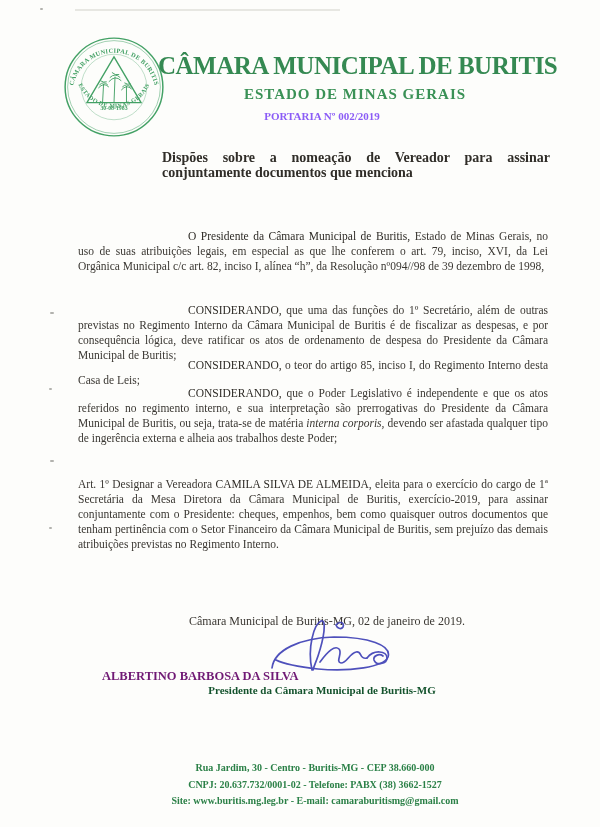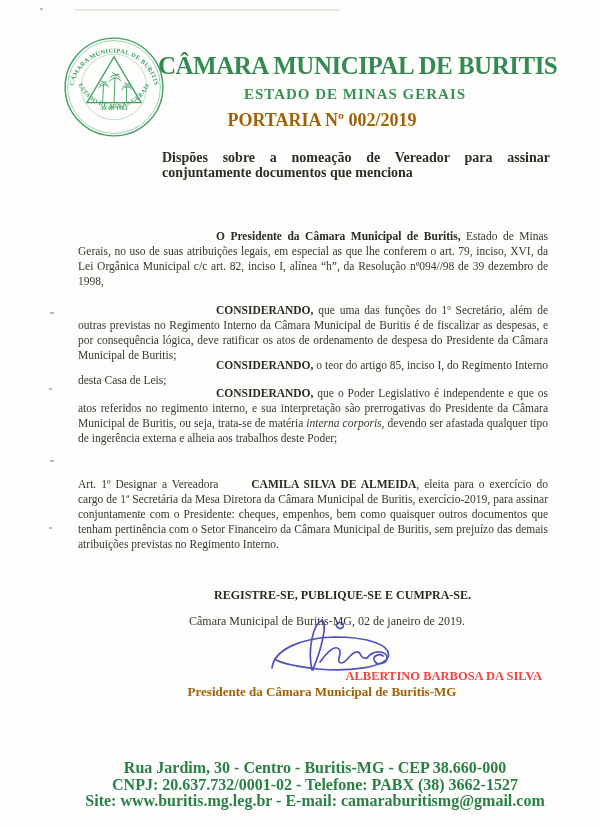--- a/index.html
+++ b/index.html
@@ -14,57 +14,57 @@
   .title{
     position:absolute;left:158px;top:52px;width:394px;text-align:center;
     font-size:25px;font-weight:bold;letter-spacing:-0.5px;color:#358952;white-space:nowrap;
   }
   .subtitle{
     position:absolute;left:160px;top:86px;width:390px;text-align:center;
     font-size:15px;font-weight:bold;letter-spacing:1px;color:#3a9156;white-space:nowrap;
   }
   .docnum{
     position:absolute;left:160px;top:110px;width:324px;text-align:center;
-    font-size:18px;font-weight:bold;color:#a16207;white-space:nowrap;
+    font-size:11px;font-weight:bold;color:#8b5cf6;white-space:nowrap;
   }
   
   .subject{
     position:absolute;left:162px;top:150px;width:388px;
     font-size:14px;line-height:15px;font-weight:bold;color:#302d28;text-align:justify;
   }
   .para{
     position:absolute;left:78px;width:470px;
     font-size:11.5px;line-height:15px;text-align:justify;
   }
   .indent{text-indent:110px;}
   .p1{top:229px;} .p2{top:303px;} .p3{top:358px;} .p4{top:386px;}
   .resolve{top:452px;font-weight:bold;color:#2d2a25;font-size:12px;}
   .art1{top:477px;} .art2{top:562px;}
-  .b{font-weight:bold;color:#2d2a25;margin-left:28px;}
+  .b{font-weight:normal;color:#2d2a25;}
   .i{font-style:italic;}
   .closing{
     position:absolute;left:214px;top:588px;font-size:12px;font-weight:bold;color:#2d2a25;white-space:nowrap;
   }
   .dateline{
     position:absolute;left:189px;top:614px;font-size:12px;white-space:nowrap;
   }
   
   .sig-svg{position:absolute;left:250px;top:616px;width:160px;height:62px;}
   .sig-name{
-    position:absolute;left:102px;top:669px;width:440px;text-align:right;
-    font-size:12.5px;font-weight:bold;color:#ef4444;white-space:nowrap;
+    position:absolute;left:102px;top:669px;width:440px;text-align:left;
+    font-size:12.5px;font-weight:bold;color:#701a75;white-space:nowrap;
   }
   .sig-role{
     position:absolute;left:102px;top:684px;width:440px;text-align:center;
-    font-size:13px;font-weight:bold;color:#a16207;white-space:nowrap;
+    font-size:11px;font-weight:bold;color:#14532d;white-space:nowrap;
   }
   
   .footer{
     position:absolute;left:30px;top:760px;width:570px;text-align:center;
-    font-size:16px;font-weight:bold;line-height:16.5px;color:#2b8047;
+    font-size:10px;font-weight:bold;line-height:16.5px;color:#2b8047;
   }
   .footer div{white-space:nowrap;}
   
   .speck{position:absolute;background:#8b8b84;opacity:.65;border-radius:1px;}
   .streak{position:absolute;left:75px;top:9px;width:265px;height:2px;background:#e7e7e2;}
 </style>
 </head>
 <body>
 
 <div class="page">
@@ -113,21 +113,20 @@
   <div class="para indent p2"><span class="b">CONSIDERANDO,</span><span> que uma das funções do 1º Secretário, além de outras previstas no Regimento Interno da Câmara Municipal de Buritis é de fiscalizar as despesas, e por consequência lógica, deve ratificar os atos de ordenamento de despesa do Presidente da Câmara Municipal de Buritis;</span></div>
 
   <div class="para indent p3"><span class="b">CONSIDERANDO,</span><span> o teor do artigo 85, inciso I, do Regimento Interno desta Casa de Leis;</span></div>
 
   <div class="para indent p4"><span class="b">CONSIDERANDO,</span><span> que o Poder Legislativo é independente e que os atos referidos no regimento interno, e sua interpretação são prerrogativas do Presidente da Câmara Municipal de Buritis, ou seja, trata-se de matéria </span><span class="i">interna corporis,</span><span> devendo ser afastada qualquer tipo de ingerência externa e alheia aos trabalhos deste Poder;</span></div>
 
 
   <div class="para art1"><span>Art. 1º Designar a Vereadora </span><span class="b">CAMILA SILVA DE ALMEIDA</span><span>, eleita para o exercício do cargo de 1ª Secretária da Mesa Diretora da Câmara Municipal de Buritis, exercício-2019, para assinar conjuntamente com o Presidente: cheques, empenhos, bem como quaisquer outros documentos que tenham pertinência com o Setor Financeiro da Câmara Municipal de Buritis, sem prejuízo das demais atribuições previstas no Regimento Interno.</span></div>
 
 
-  <div class="closing">REGISTRE-SE, PUBLIQUE-SE E CUMPRA-SE.</div>
   <div class="dateline">Câmara Municipal de Buritis-MG, 02 de janeiro de 2019.</div>
 
   <svg class="sig-svg" viewBox="0 0 160 62">
     <g fill="none" stroke="#3c3eb5" stroke-width="1.7" stroke-linecap="round" opacity="0.9">
       <path d="M 22,52 C 24,34 50,22 84,21 C 118,21 142,29 138,41 C 134,51 100,56 68,53 C 50,51 34,48 26,44"></path>
       <path d="M 62,54 C 57,32 64,8 71,5 C 77,3 74,22 68,40 C 66,46 64,50 63,54"></path>
       <path d="M 70,46 C 78,35 85,29 89,33 C 93,37 85,46 91,47 C 97,47 99,38 106,36 C 112,34 109,44 117,42"></path>
       <path d="M 117,42 C 124,33 137,35 137,42 C 137,48 126,50 124,44 C 123,40 129,37 133,40"></path>
       <path d="M 86,9 C 89,5 95,6 93,11 C 91,14 87,12 86,9"></path>
     </g>

